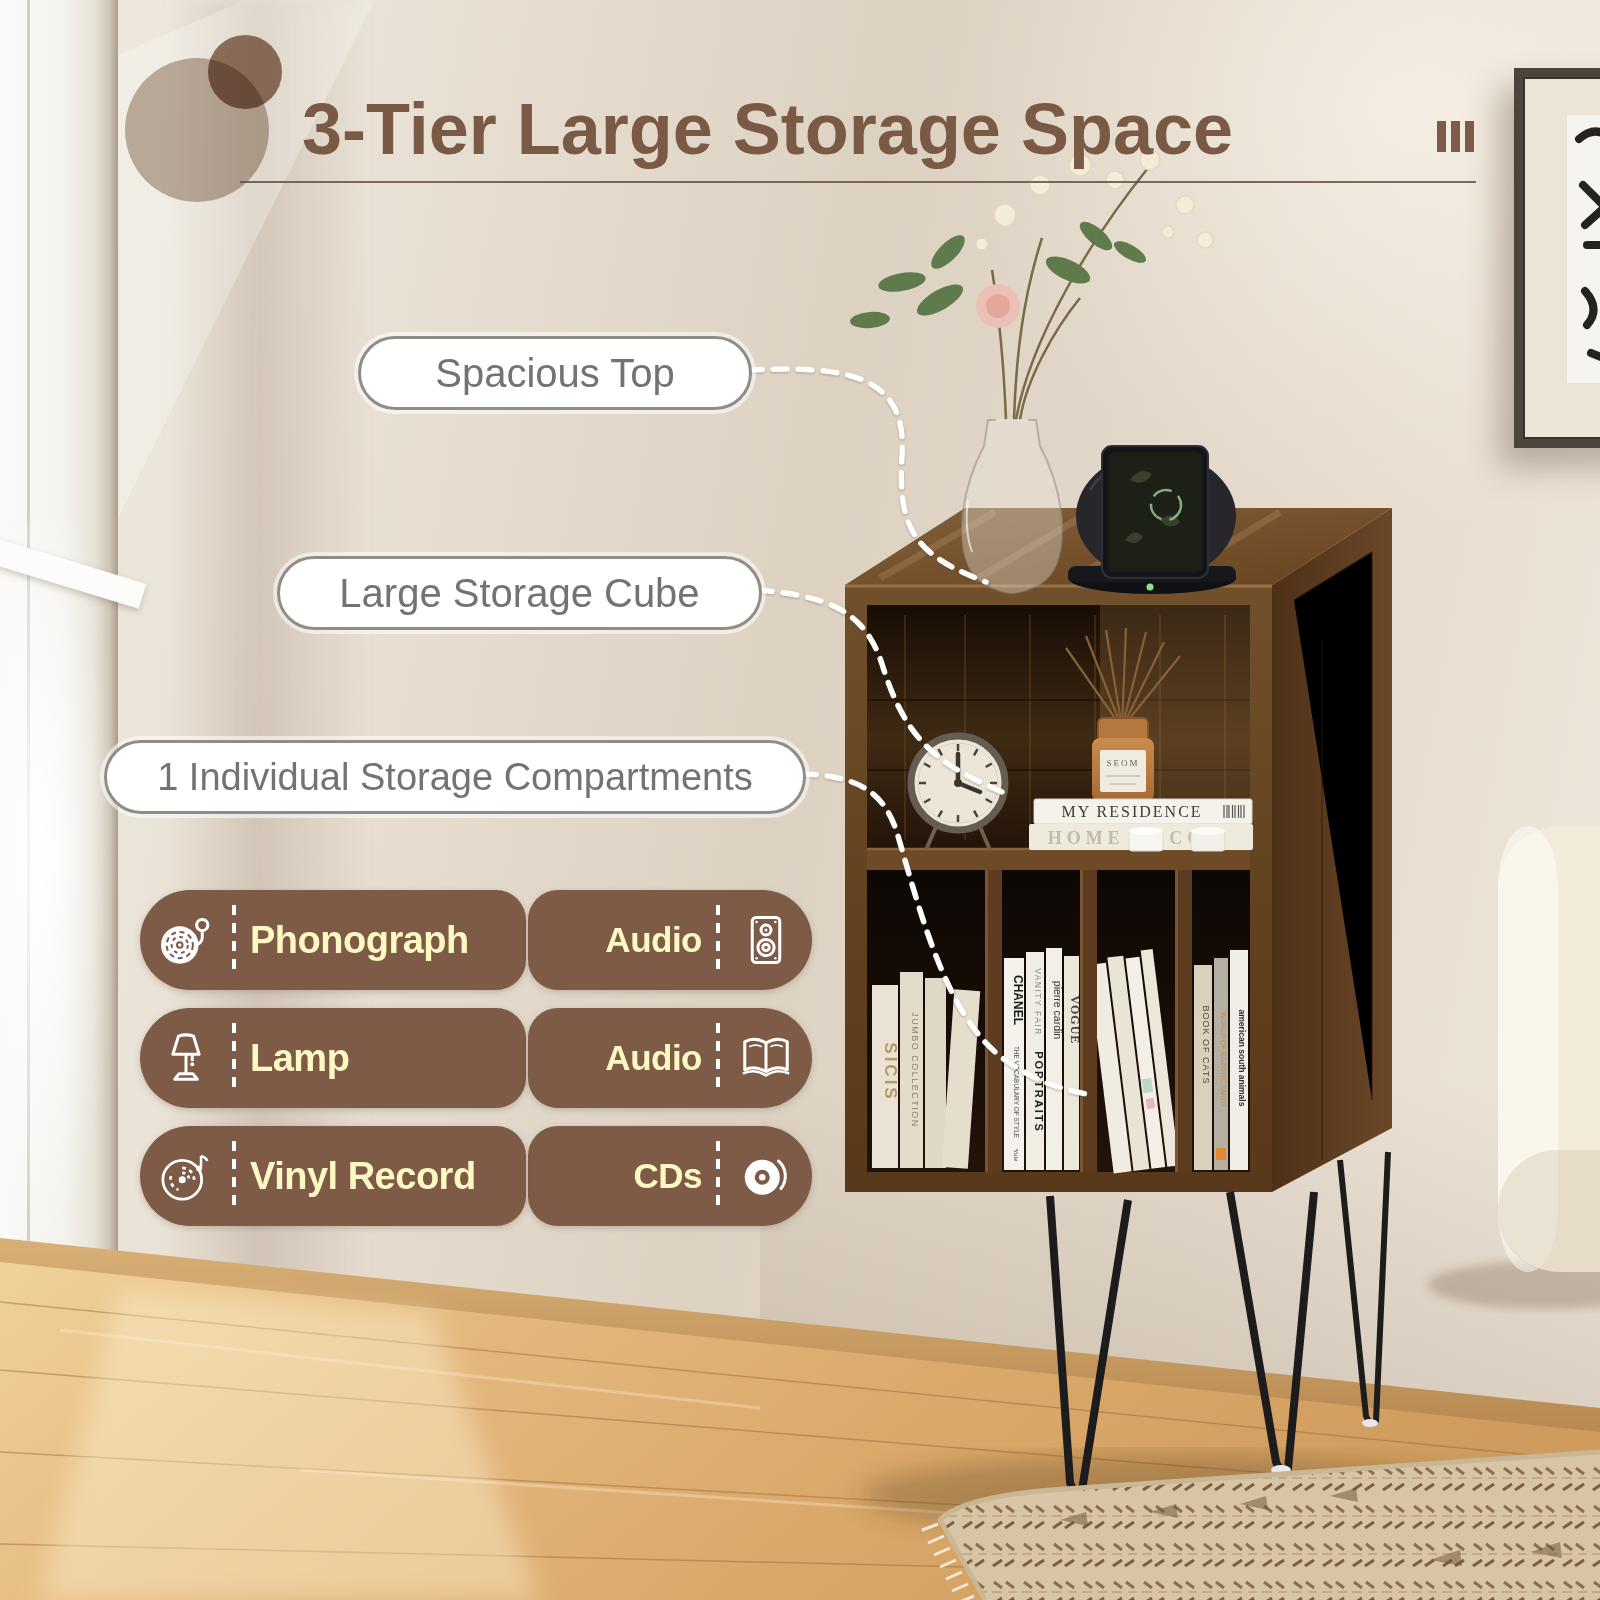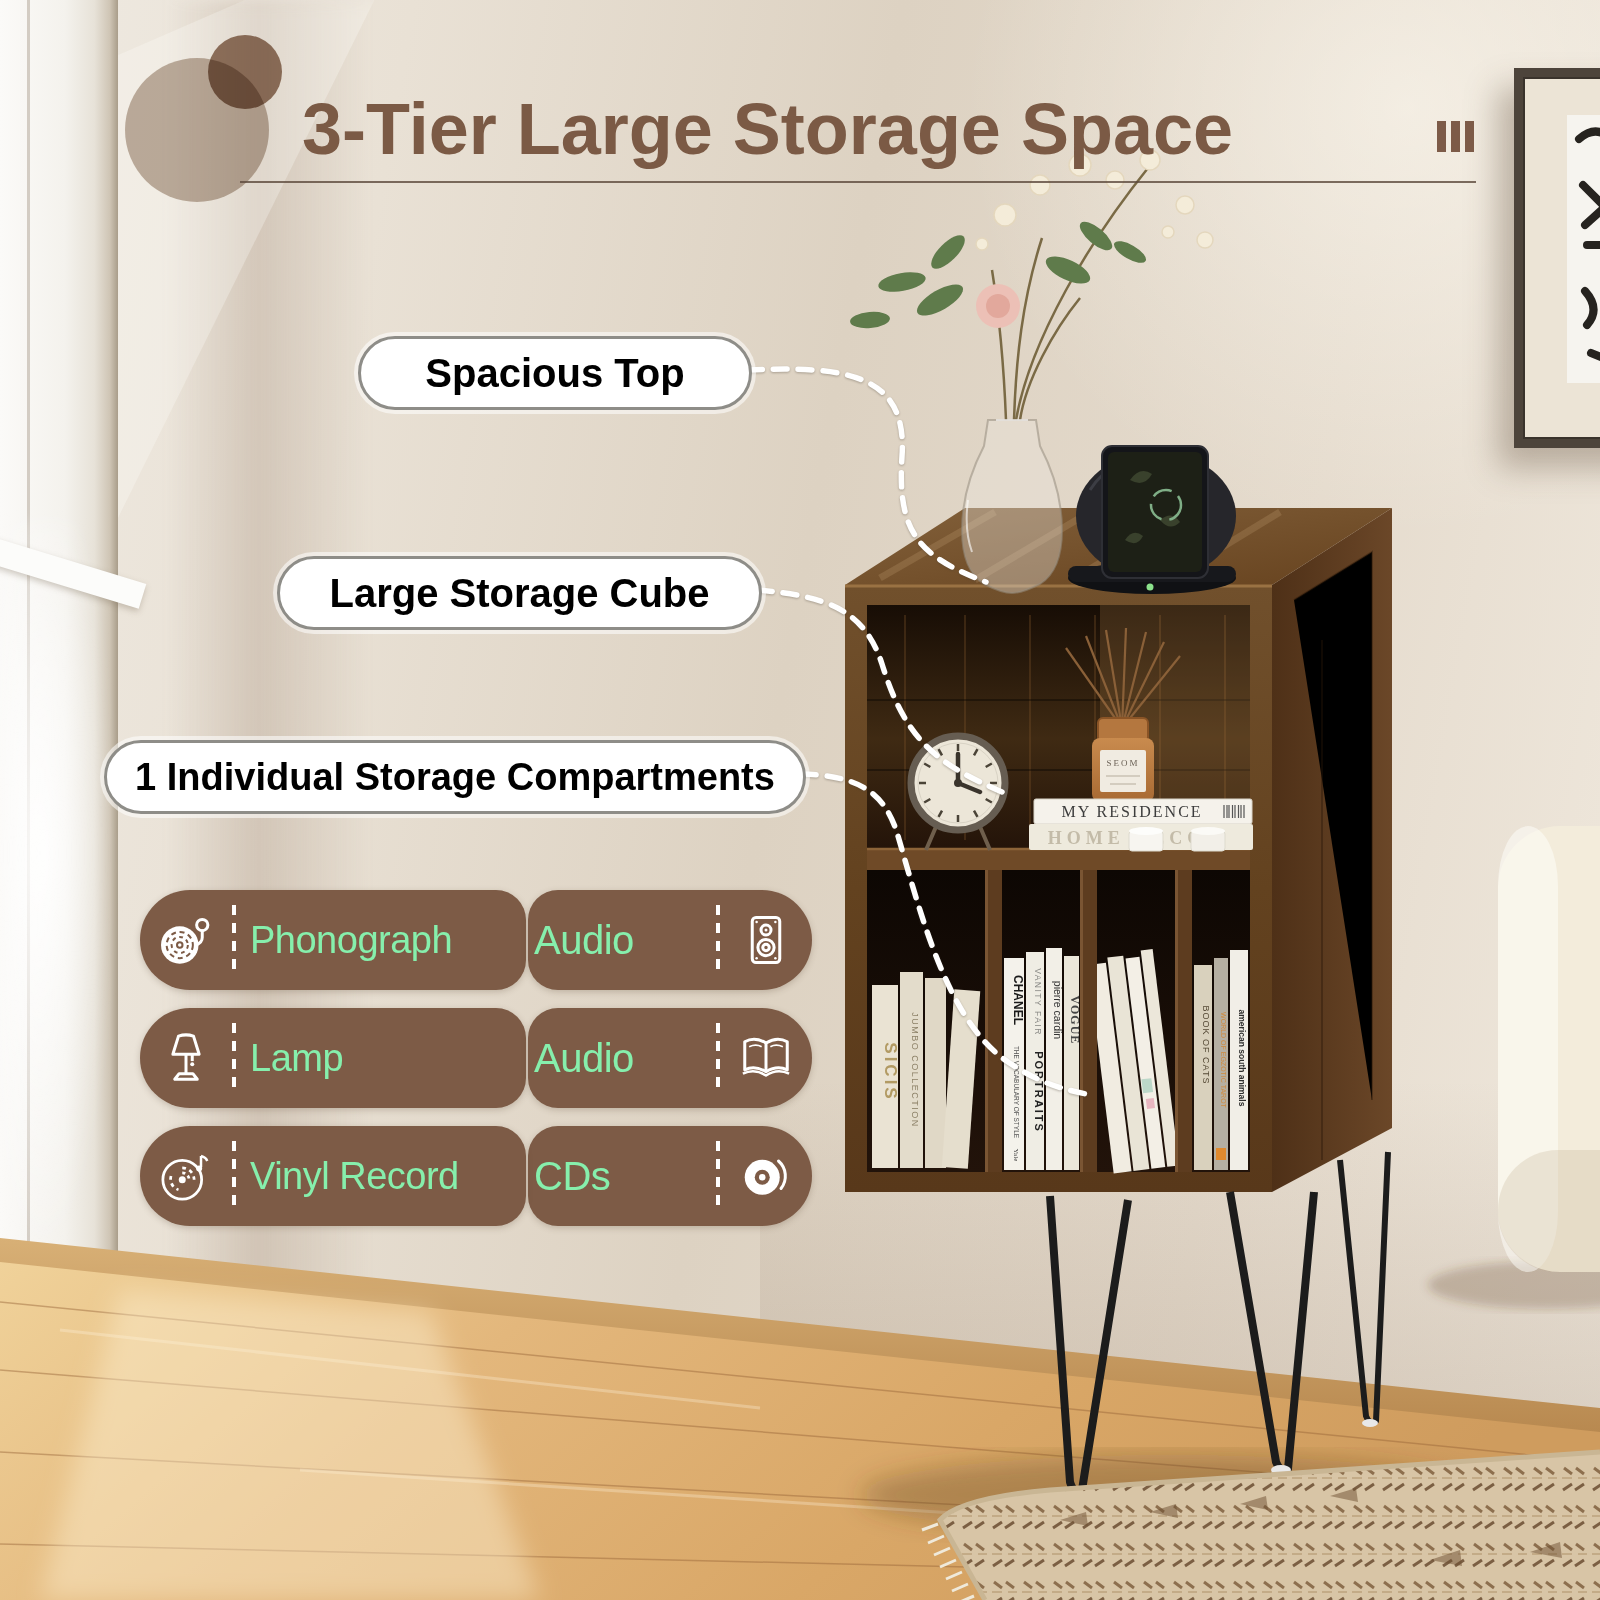--- a/index.html
+++ b/index.html
@@ -40,39 +40,39 @@
     background:rgba(134,100,78,.85);mix-blend-mode:multiply;}
   
   .title{left:292px;top:88px;width:1140px;font-size:72px;font-weight:bold;
     color:#7b5a45;letter-spacing:0;white-space:nowrap;margin-left:10px;}
   .title-underline{left:240px;top:181px;width:1236px;height:2px;background:#5c4a3c;opacity:.8;}
   .triple-bars{left:1437px;top:121px;display:flex;gap:5px;}
   .triple-bars span{display:block;width:9px;height:31px;background:#7d5b48;}
   
   .pill{background:#ffffff;border:3px solid #8e8d88;border-radius:44px;
     display:flex;align-items:center;justify-content:center;
-    color:#000000;font-weight:bold;box-shadow:0 0 0 4px rgba(255,255,255,.55);}
+    color:#737373;font-weight:normal;box-shadow:0 0 0 4px rgba(255,255,255,.55);}
   .pill-1{left:358px;top:336px;width:388px;height:68px;font-size:40px;}
   .pill-2{left:277px;top:556px;width:479px;height:68px;font-size:40px;text-align:center;}
   .pill-3{left:104px;top:740px;width:696px;height:68px;font-size:38px;}
   
   .connectors{left:0;top:0;width:1600px;height:1600px;pointer-events:none;
     filter:drop-shadow(0 1px 1px rgba(70,60,50,.35));}
   
-  .badge{position:absolute;height:100px;background:#7d5b46;color:#86efac;font-weight:normal;
+  .badge{position:absolute;height:100px;background:#7d5b46;color:#fef9c3;font-weight:bold;
     display:flex;align-items:center;box-shadow:0 2px 6px rgba(90,70,50,.25);}
   .b-left{left:140px;width:372px;border-radius:50px 30px 30px 50px;padding-left:14px;}
   .b-right{left:528px;width:264px;border-radius:30px 50px 50px 30px;padding:0 14px 0 6px;}
   .r1{top:890px;} .r2{top:1008px;} .r3{top:1126px;}
   .b-icon{width:64px;height:64px;flex:0 0 64px;display:flex;align-items:center;justify-content:center;}
   .b-icon svg{width:60px;height:60px;}
   .b-div{width:4px;height:70px;margin:0 14px;
     background-image:repeating-linear-gradient(to bottom,#fff 0 10px,transparent 10px 18px);}
   .b-label{font-size:38px;letter-spacing:-.5px;white-space:nowrap;}
-  .b-right .b-label{flex:1;text-align:left;font-size:40px;}
+  .b-right .b-label{flex:1;text-align:right;font-size:35px;}
 </style>
 </head>
 <body>
 
 <div class="canvas">
 
   <div class="abs wall-band"></div>
   <div class="abs wall-glow"></div>
   <div class="abs wall-dark-low"></div>
   <div class="abs light-shaft"></div>

